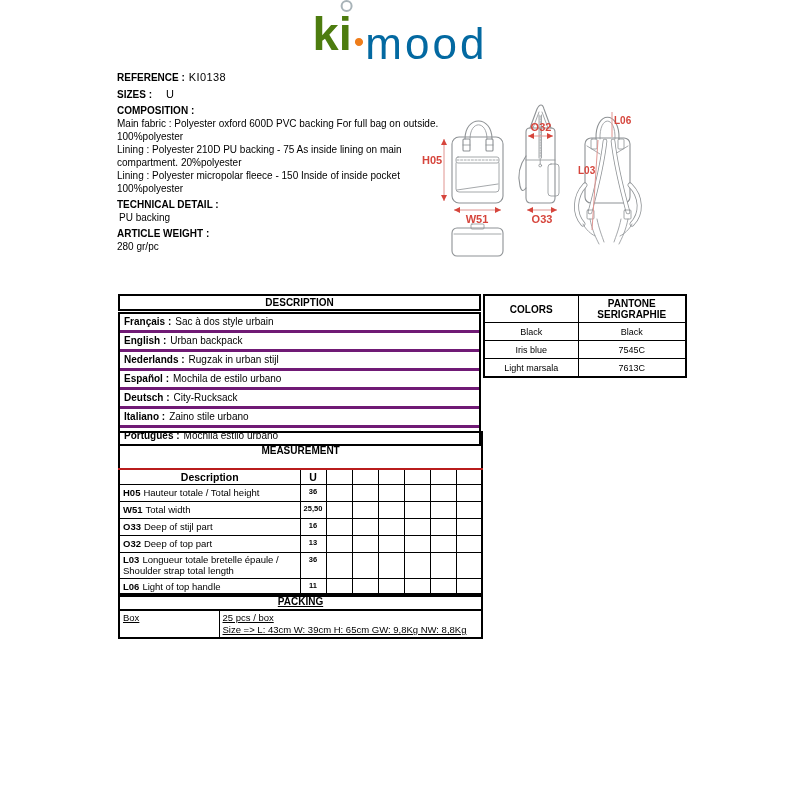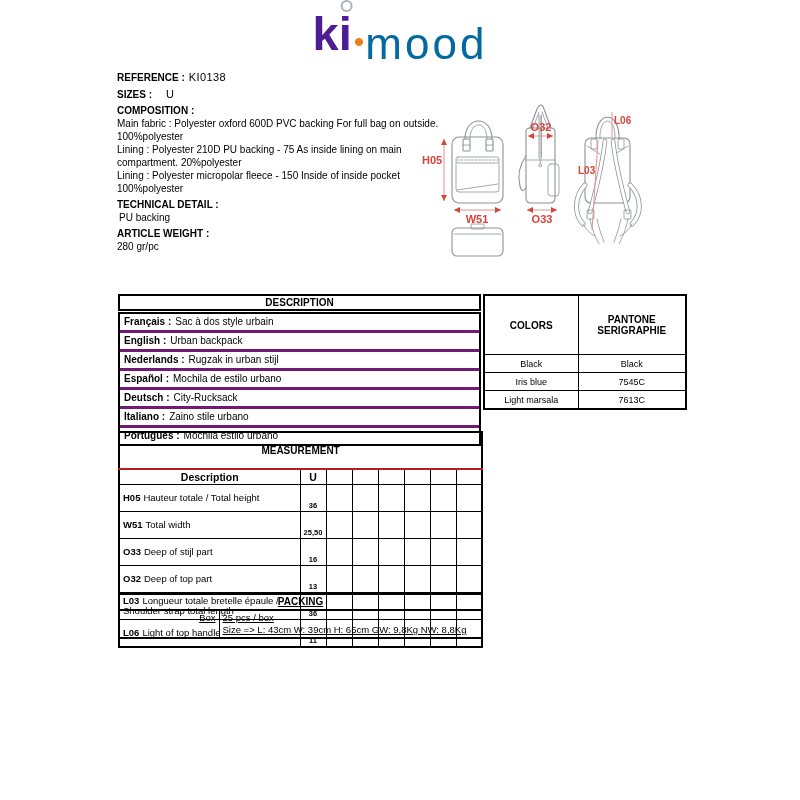--- a/index.html
+++ b/index.html
@@ -2,21 +2,21 @@
 <html><head>
 <meta charset="utf-8">
 <style>
   html,body{margin:0;padding:0;background:#fff;}
   .page{position:relative;width:800px;height:800px;background:#fff;overflow:hidden;
         font-family:"Liberation Sans",sans-serif;color:#000;}
 
   
   .logo{position:absolute;top:4px;left:50%;transform:translateX(-50%);white-space:nowrap;}
   .logo-ki{position:relative;display:inline-block;font-weight:bold;font-size:47px;line-height:60px;
-           color:#4c1d95;letter-spacing:0px;}
+           color:#4d7c0f;letter-spacing:0px;}
   .ring{position:absolute;top:-4px;right:-1px;width:8px;height:8px;border:2.2px solid #A8B3B8;
         border-radius:50%;}
   .logo-dot{display:inline-block;color:#EF7D1A;font-size:30px;vertical-align:middle;
             transform:translateY(-4px);margin:0 1px 0 2px;}
   .logo-mood{display:inline-block;color:#0369a1;font-size:44px;font-weight:500;letter-spacing:3px;
              vertical-align:middle;transform:translateY(-2px);}
 
   
   .info{position:absolute;left:117px;top:71px;width:322px;}
   .info-line{font-size:10px;line-height:12px;margin-bottom:4px;}
@@ -50,41 +50,41 @@
   .btable td,.btable th{border:1px solid #000;overflow:hidden;}
 
   
   .desc-tbl{position:absolute;left:118px;top:294px;width:363px;}
   .desc-row{font-size:10px;line-height:16px;padding:0 0 0 4px;border-top:3px solid #701a75;}
   .desc-row:first-child{border-top:none;}
   .desc-row .b{margin-right:4px;}
 
   
   .colors-tbl{position:absolute;left:483px;top:294px;width:202px;}
-  .colors-tbl th{font-size:10px;line-height:11px;padding:18px 8px;text-align:center;}
+  .colors-tbl th{font-size:10px;line-height:11px;padding:2px 8px;text-align:center;}
   .colors-tbl td{font-size:9px;height:15px;text-align:center;}
 
   
   .meas-wrap{position:absolute;left:118px;top:431px;width:363px;}
   .meas{width:363px;}
   .meas .t-title{border:none;border-bottom:2px solid #b91c1c;font-weight:bold;font-size:10px;
                  text-align:center;padding:12px 0;}
   .meas .m-desc-h{font-weight:bold;font-size:10.5px;text-align:center;padding:1px 0;}
   .meas .m-u{font-weight:bold;font-size:10.5px;text-align:center;}
   .meas .m-label{font-size:9.5px;line-height:10.5px;padding:2px 2px 2px 3px;height:12px;}
   .meas .m-label .b{margin-right:3px;}
-  .meas .m-val{font-weight:bold;font-size:7.5px;text-align:center;vertical-align:top;padding-top:16px;}
+  .meas .m-val{font-weight:bold;font-size:7.5px;text-align:center;vertical-align:top;padding-top:2px;}
 
   
   .pack-wrap{position:absolute;left:118px;top:593px;width:331px;text-decoration:underline;}
   .pack{width:363px;}
   .pack .t-title{border:none;border-bottom:2px solid #000;font-weight:bold;font-size:10px;
                  text-align:center;padding:1px 0;}
   .pack td{font-size:9.5px;vertical-align:top;padding:1px 3px;line-height:12px;}
-  .p-box{width:100px;text-align:right;}
+  .p-box{width:100px;}
 </style>
 </head>
 <body>
 
 <div class="page">
 
   <svg width="0" height="0" style="position:absolute">
     <defs>
       <marker id="dimArrow" markerWidth="7" markerHeight="7" refX="6" refY="3" orient="auto-start-reverse" markerUnits="userSpaceOnUse">
         <path d="M0,0 L6,3 L0,6 Z" fill="#D6453C"></path>

